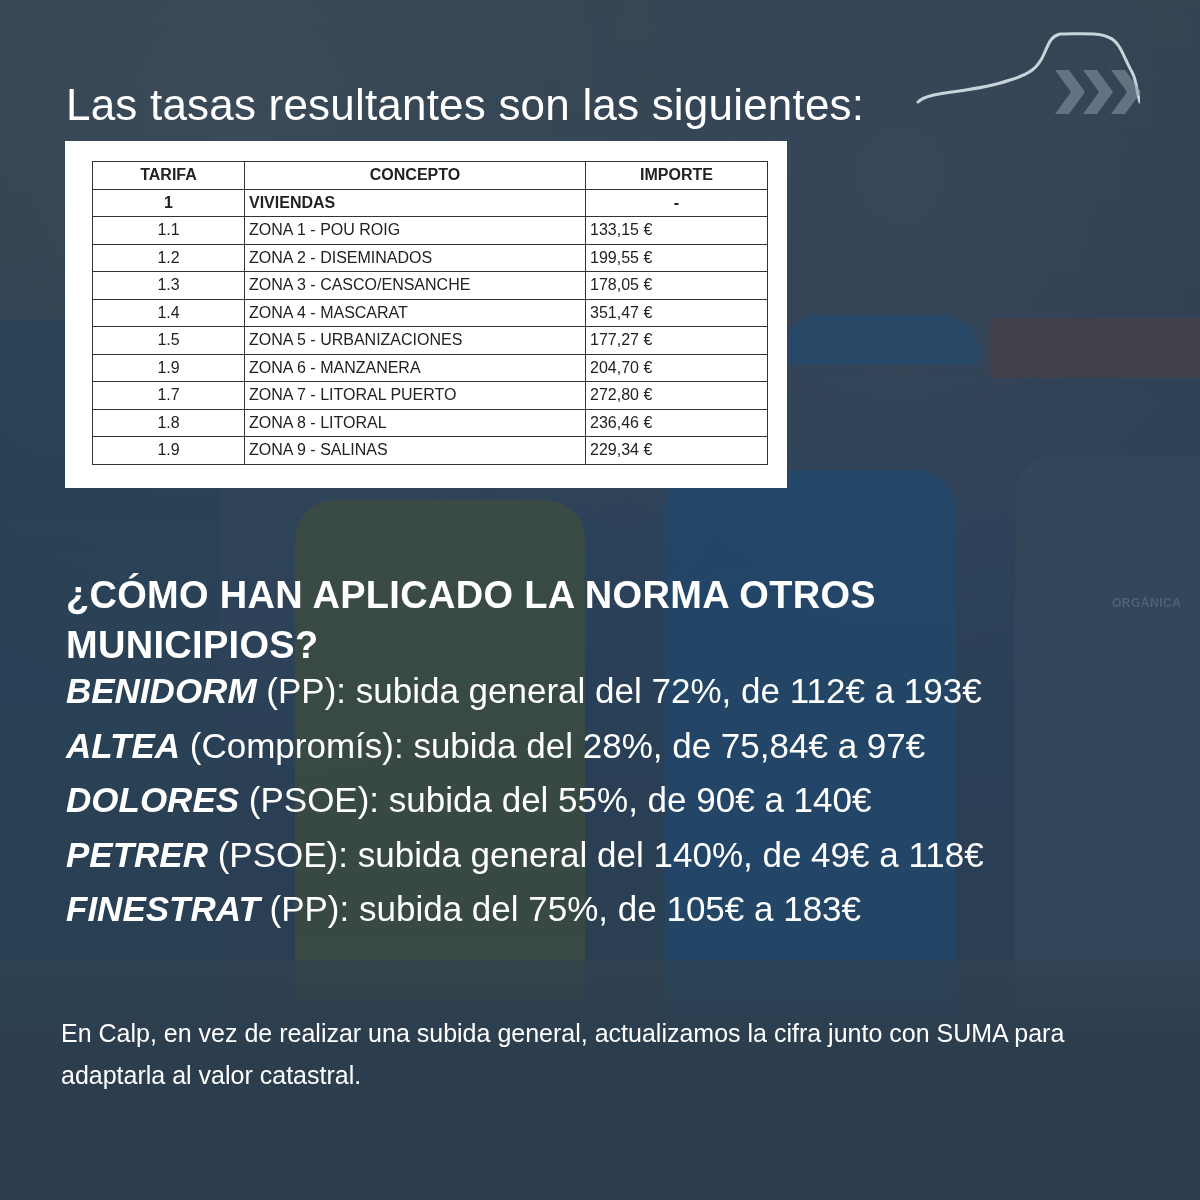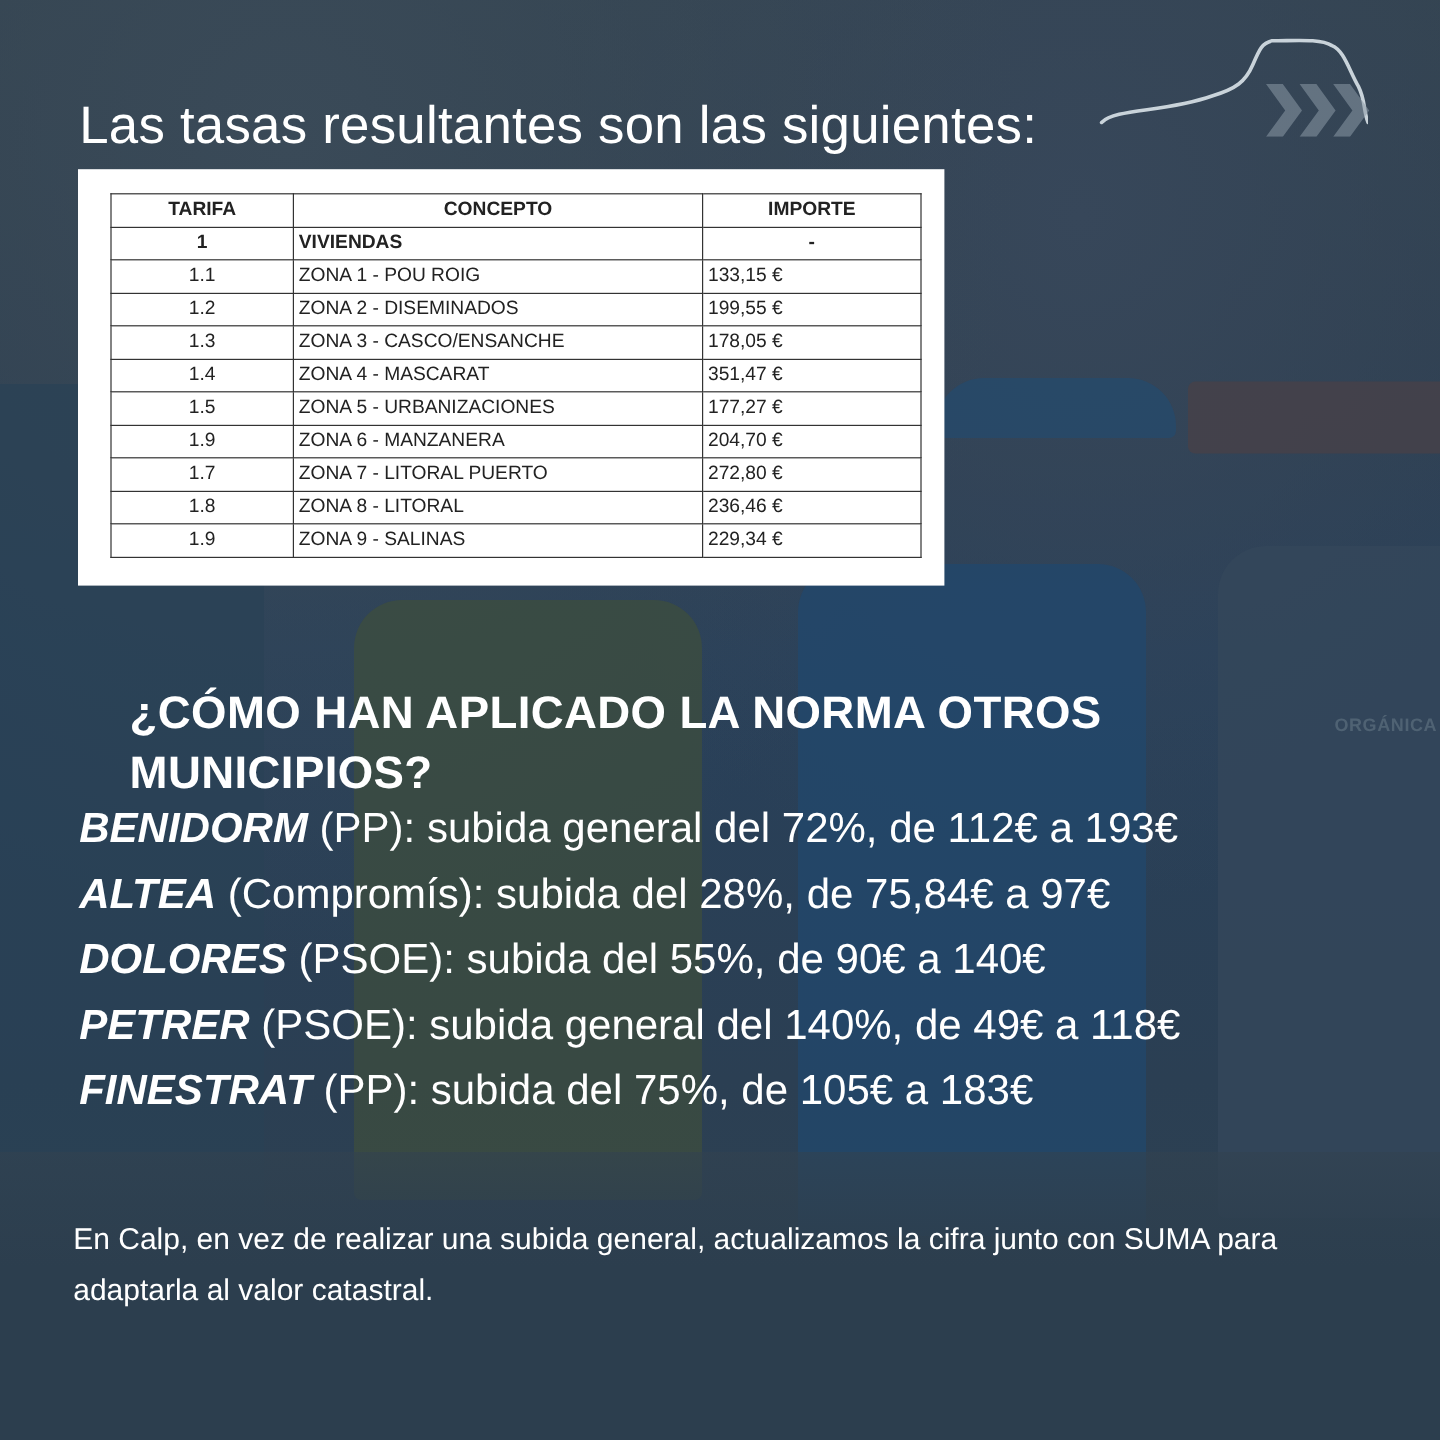--- a/index.html
+++ b/index.html
@@ -11,36 +11,36 @@
       radial-gradient(ellipse at 20% 10%, #3a4a58 0%, rgba(0,0,0,0) 45%),
       radial-gradient(ellipse at 75% 15%, #37475a 0%, rgba(0,0,0,0) 40%),
       linear-gradient(180deg,#33434f 0%,#2e3f50 25%,#28405a 45%,#2b3f53 75%,#2f4352 100%);}
   .bin{position:absolute;border-radius:40px 40px 6px 6px;}
   .bin.b1{left:-40px;top:320px;width:260px;height:700px;background:#294156;opacity:.7;}
   .bin.b2{left:295px;top:500px;width:290px;height:500px;background:#3d4d3e;opacity:.75;}
   .bin.b3{left:665px;top:470px;width:290px;height:560px;background:#22476b;opacity:.8;}
   .bin.b3lid{position:absolute;left:780px;top:315px;width:200px;height:50px;background:#264a6c;opacity:.8;}
   .bin.b4{left:1015px;top:455px;width:230px;height:560px;background:#34475a;opacity:.85;}
   .bin.b4lid{position:absolute;left:990px;top:318px;width:220px;height:60px;background:#45414a;opacity:.9;border-radius:6px;}
-  .bin-label{position:absolute;left:1112px;top:596px;font-size:15px;font-weight:bold;color:#4f6273;letter-spacing:.5px;}
+  .bin-label{position:absolute;left:1112px;top:596px;font-size:12px;font-weight:bold;color:#4f6273;letter-spacing:.5px;}
   .ground{position:absolute;left:0;right:0;top:960px;height:240px;background:linear-gradient(180deg,rgba(50,66,80,.6),#2c3e4e 40%);}
   .mountain{position:absolute;left:910px;top:28px;width:230px;height:80px;}
   .chevrons{position:absolute;left:1055px;top:70px;width:95px;height:44px;}
   .intro{position:absolute;left:66px;top:80px;font-size:44px;letter-spacing:.2px;}
   .table-card{position:absolute;left:65px;top:141px;width:722px;height:347px;background:#fff;}
   table.tarifas{position:absolute;left:27px;top:20px;width:676px;border-collapse:collapse;
     font-family:"Liberation Sans",sans-serif;color:#222;font-size:16px;}
   table.tarifas th, table.tarifas td{border:1.5px solid #333;height:26.5px;padding:0 4px;line-height:1;}
   table.tarifas th{font-weight:bold;text-align:center;font-size:16px;}
   table.tarifas td.c1{text-align:center;width:143px;}
   table.tarifas td.c2{text-align:left;width:332px;}
   table.tarifas td.c3{text-align:left;padding-right:48px;}
   table.tarifas tr.bold td{font-weight:bold;}
   table.tarifas tr.bold td.c3{text-align:center;padding-right:4px;}
-  .heading{position:absolute;left:66px;top:570px;width:1000px;font-size:38px;font-weight:bold;line-height:50px;letter-spacing:.3px;margin-left:42px;}
+  .heading{position:absolute;left:66px;top:570px;width:1000px;font-size:38px;font-weight:bold;line-height:50px;letter-spacing:.3px;}
   .muni{position:absolute;left:66px;top:664px;}
   .muni-row{font-size:35px;line-height:54.5px;white-space:nowrap;}
   .muni-row b{font-weight:bold;font-style:italic;}
   .outro{position:absolute;left:61px;top:1012px;width:1080px;font-size:25px;line-height:42px;}
 </style>
 </head>
 <body>
 
 <div class="bg"></div>
 <div class="bin b1"></div>

